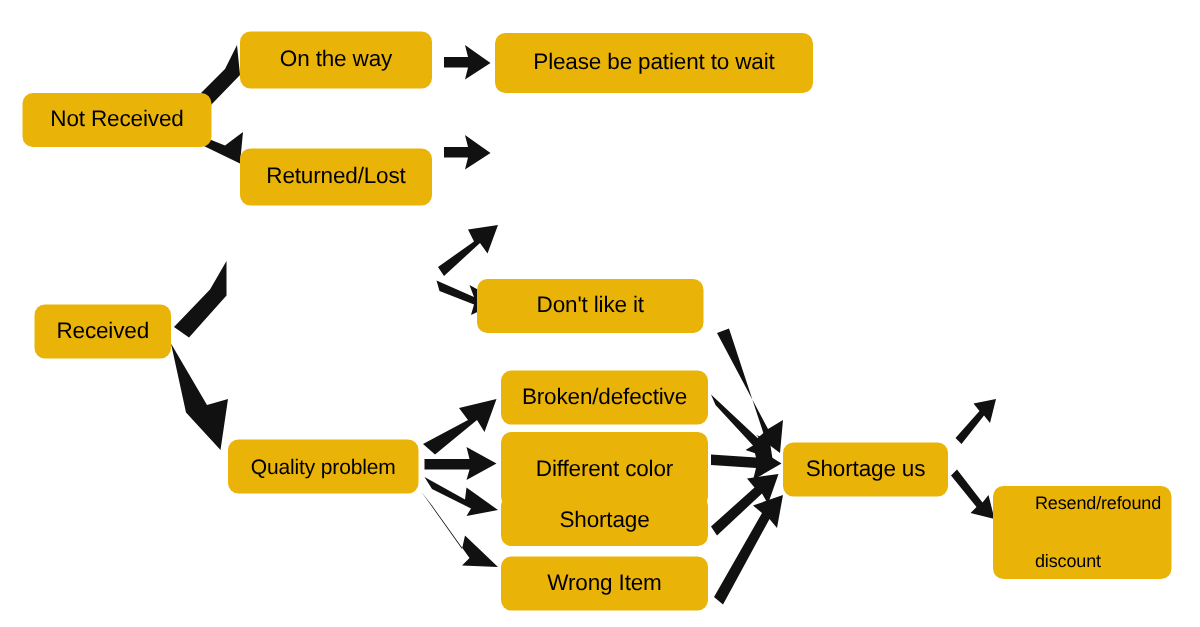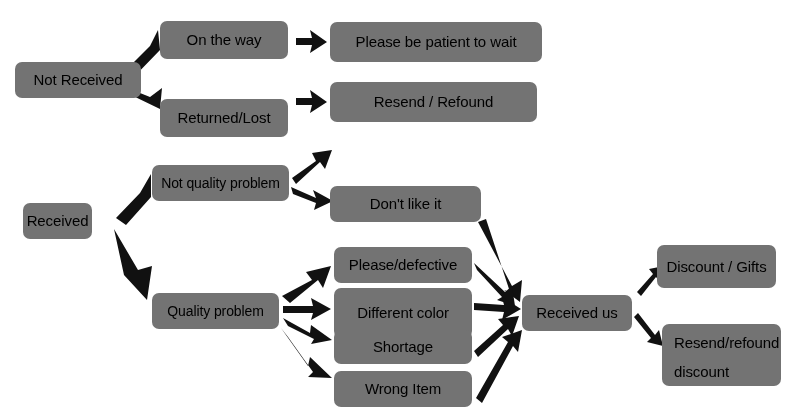--- a/index.html
+++ b/index.html
@@ -22,43 +22,43 @@
     position: absolute;
     left: 0;
     top: 0;
     width: 800px;
     height: 418px;
     pointer-events: none;
   }
   .node {
     position: absolute;
     box-sizing: border-box;
-    background: #737373;
+    background: #eab308;
     border-radius: 7px;
     display: flex;
     align-items: center;
     justify-content: center;
     text-align: center;
     color: #000000;
     font-family: "Liberation Sans", sans-serif;
     font-size: 15px;
     line-height: 1.18;
     letter-spacing: -0.1px;
     padding: 0 9px;
     white-space: nowrap;
   }
   .node.two-line {
     white-space: normal;
     flex-direction: column;
     align-items: flex-start;
-    justify-content: flex-end;
+    justify-content: space-between;
     text-align: left;
-    font-size: 15px;
+    font-size: 12px;
     line-height: 1.9;
-    padding: 0 12px;
+    padding: 0 28px;
   }
   .node.small {
     font-size: 14px;
   }
 </style>
 </head>
 <body>
 
 <div id="canvas">
 
@@ -112,63 +112,54 @@
   </div>
 
   <div class="node" style="left:330px; top:22px; width:212px; height:40px;justify-content:center;">
     <span>Please be patient to wait</span>
   </div>
 
   <div class="node" style="left:160px; top:83px; width:128px; height:38px;margin-top:16px;">
     <span>Returned/Lost</span>
   </div>
 
-  <div class="node" style="left:330px; top:82px; width:207px; height:40px;">
-    <span>Resend / Refound</span>
-  </div>
 
-  <div class="node" style="left:23px; top:203px; width:69px; height:36px;">
+  <div class="node" style="left:23px; top:203px; width:91px; height:36px;">
     <span>Received</span>
   </div>
 
-  <div class="node small" style="left:152px; top:165px; width:137px; height:36px;">
-    <span>Not quality problem</span>
-  </div>
 
 
-  <div class="node" style="left:330px; top:186px; width:151px; height:36px;">
+  <div class="node" style="left:318px; top:186px; width:151px; height:36px;">
     <span>Don't like it</span>
   </div>
 
   <div class="node small" style="left:152px; top:293px; width:127px; height:36px;">
     <span>Quality problem</span>
   </div>
 
   <div class="node" style="left:334px; top:247px; width:138px; height:36px;">
-    <span>Please/defective</span>
+    <span>Broken/defective</span>
   </div>
 
   <div class="node" style="left:334px; top:288px; width:138px; height:50px;">
     <span>Different color</span>
   </div>
 
   <div class="node" style="left:334px; top:330px; width:138px; height:34px;">
     <span>Shortage</span>
   </div>
 
   <div class="node" style="left:334px; top:371px; width:138px; height:36px;">
     <span>Wrong Item</span>
   </div>
 
   <div class="node" style="left:522px; top:295px; width:110px; height:36px;">
-    <span>Received us</span>
+    <span>Shortage us</span>
   </div>
 
-  <div class="node" style="left:657px; top:245px; width:119px; height:43px;">
-    <span>Discount / Gifts</span>
-  </div>
 
   <div class="node two-line" style="left:662px; top:324px; width:119px; height:62px;">
     <span>Resend/refound</span>
     <span>discount</span>
   </div>
 
 </div>
 
 </body></html>

